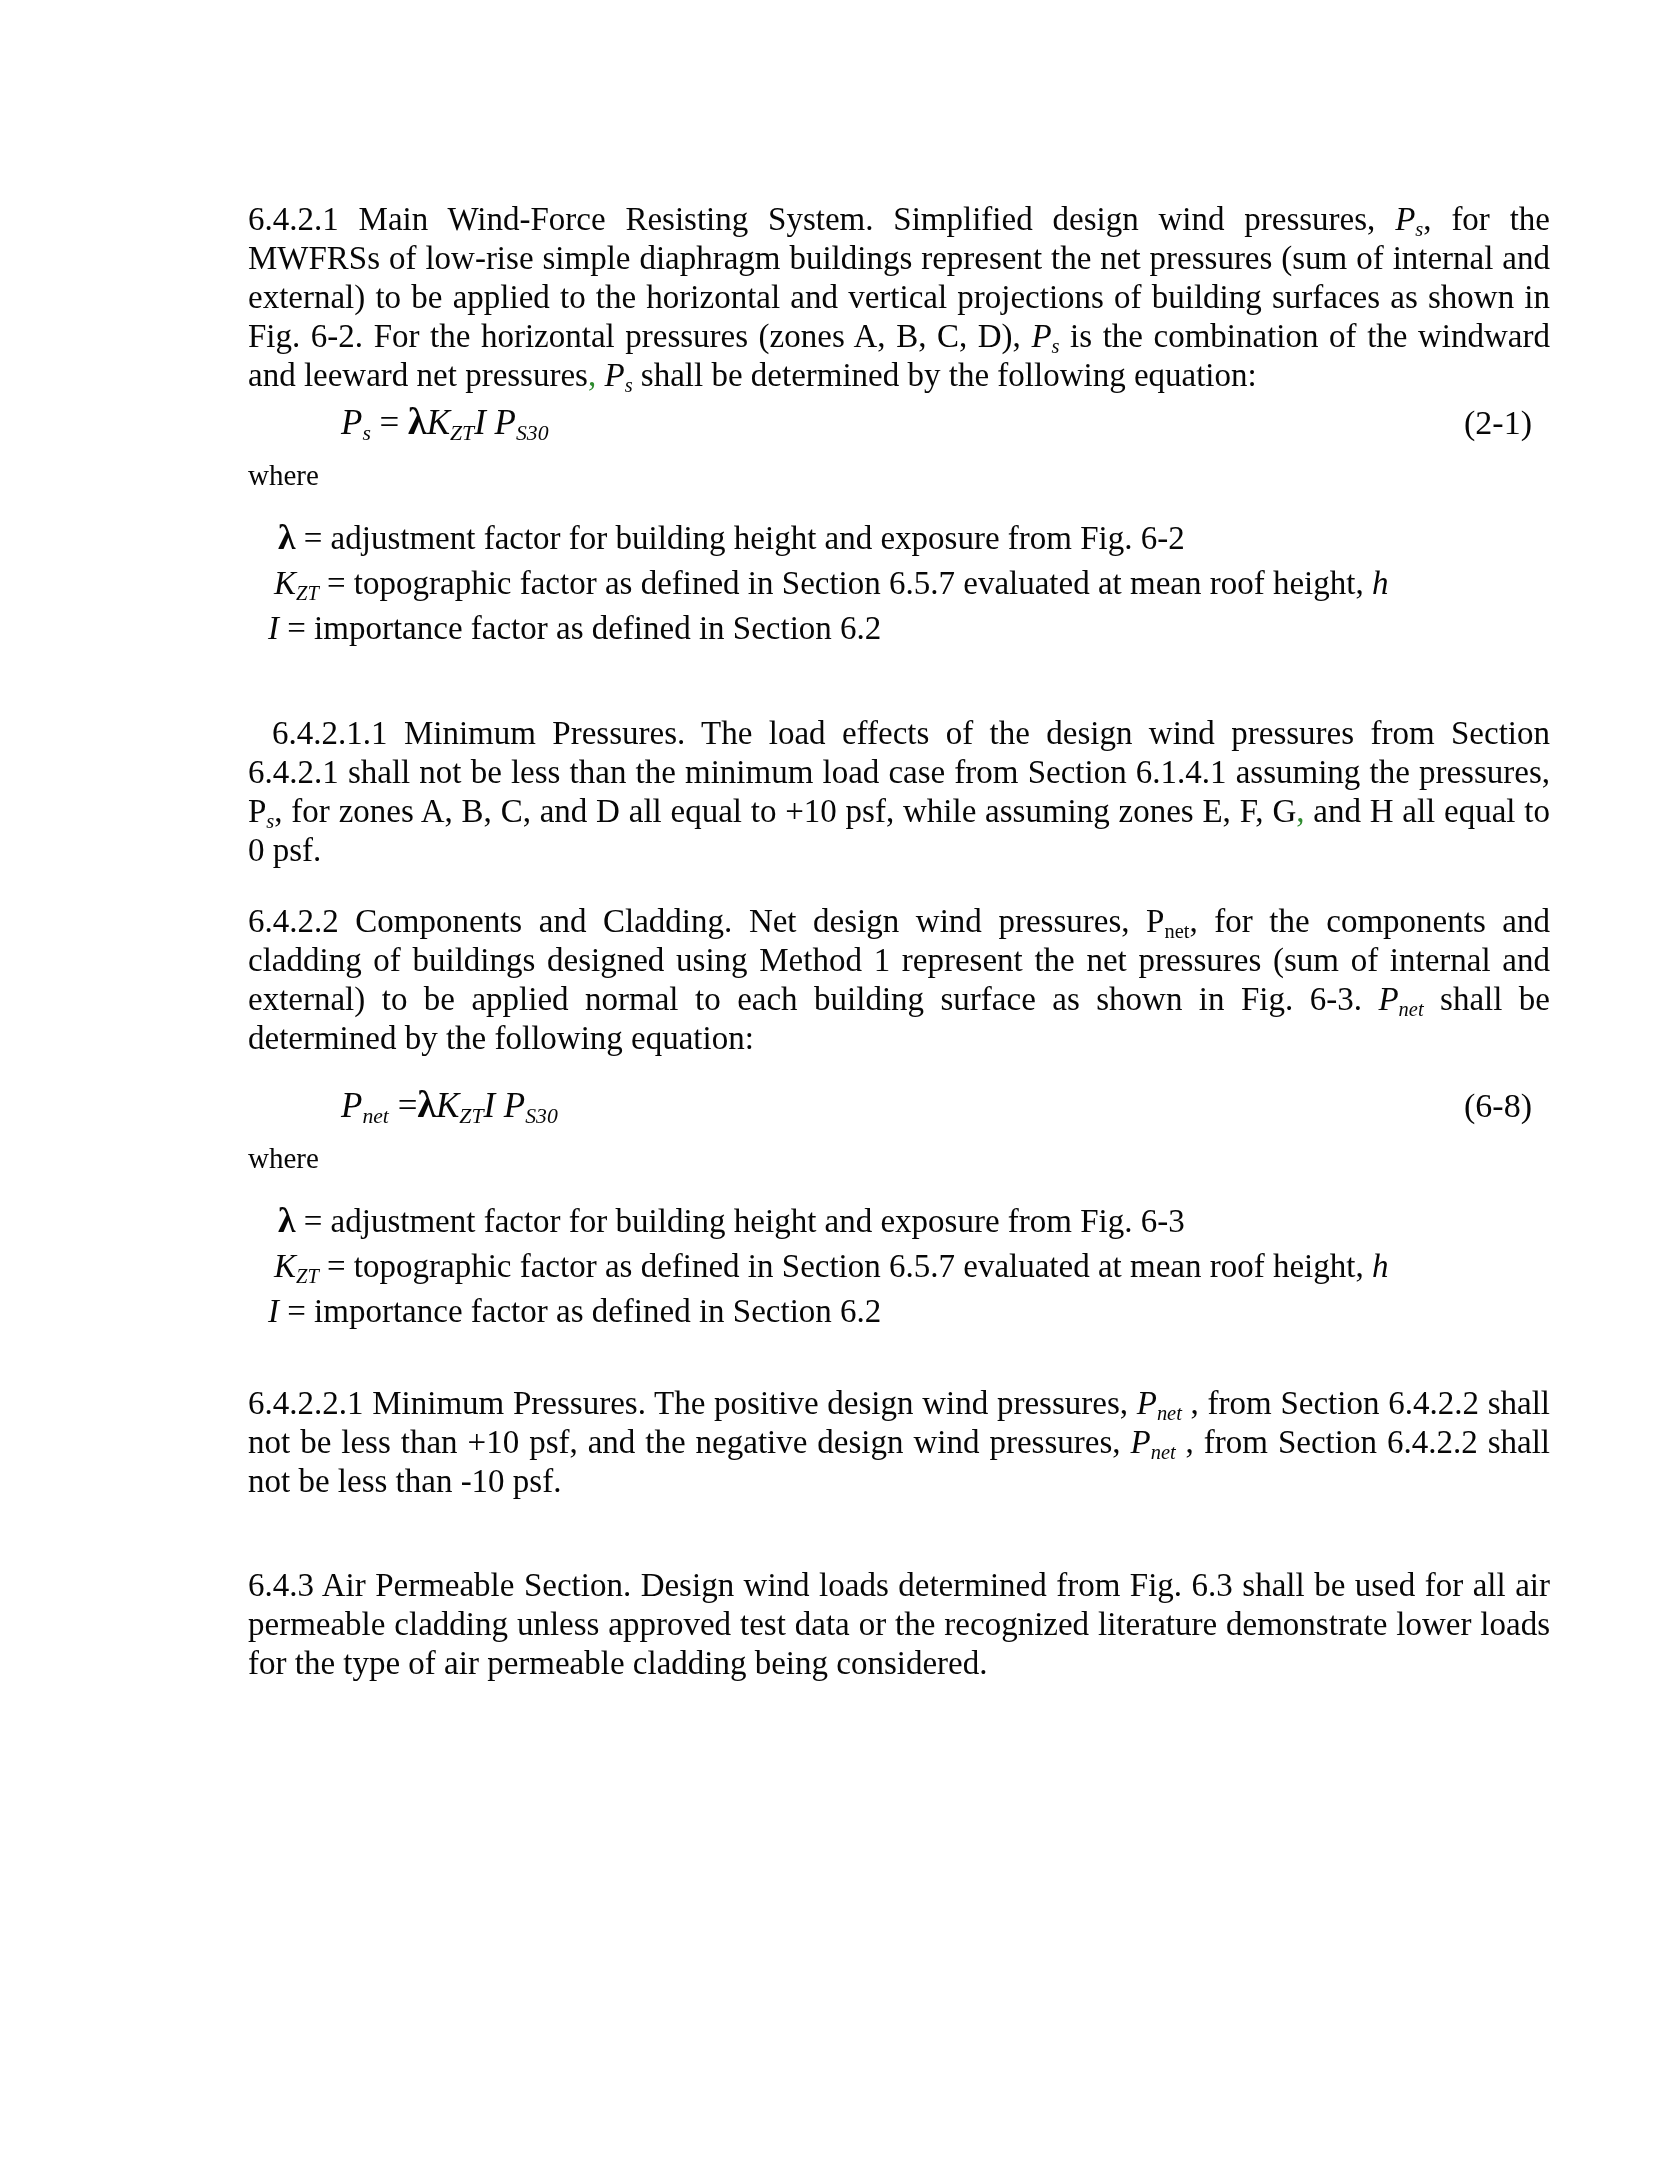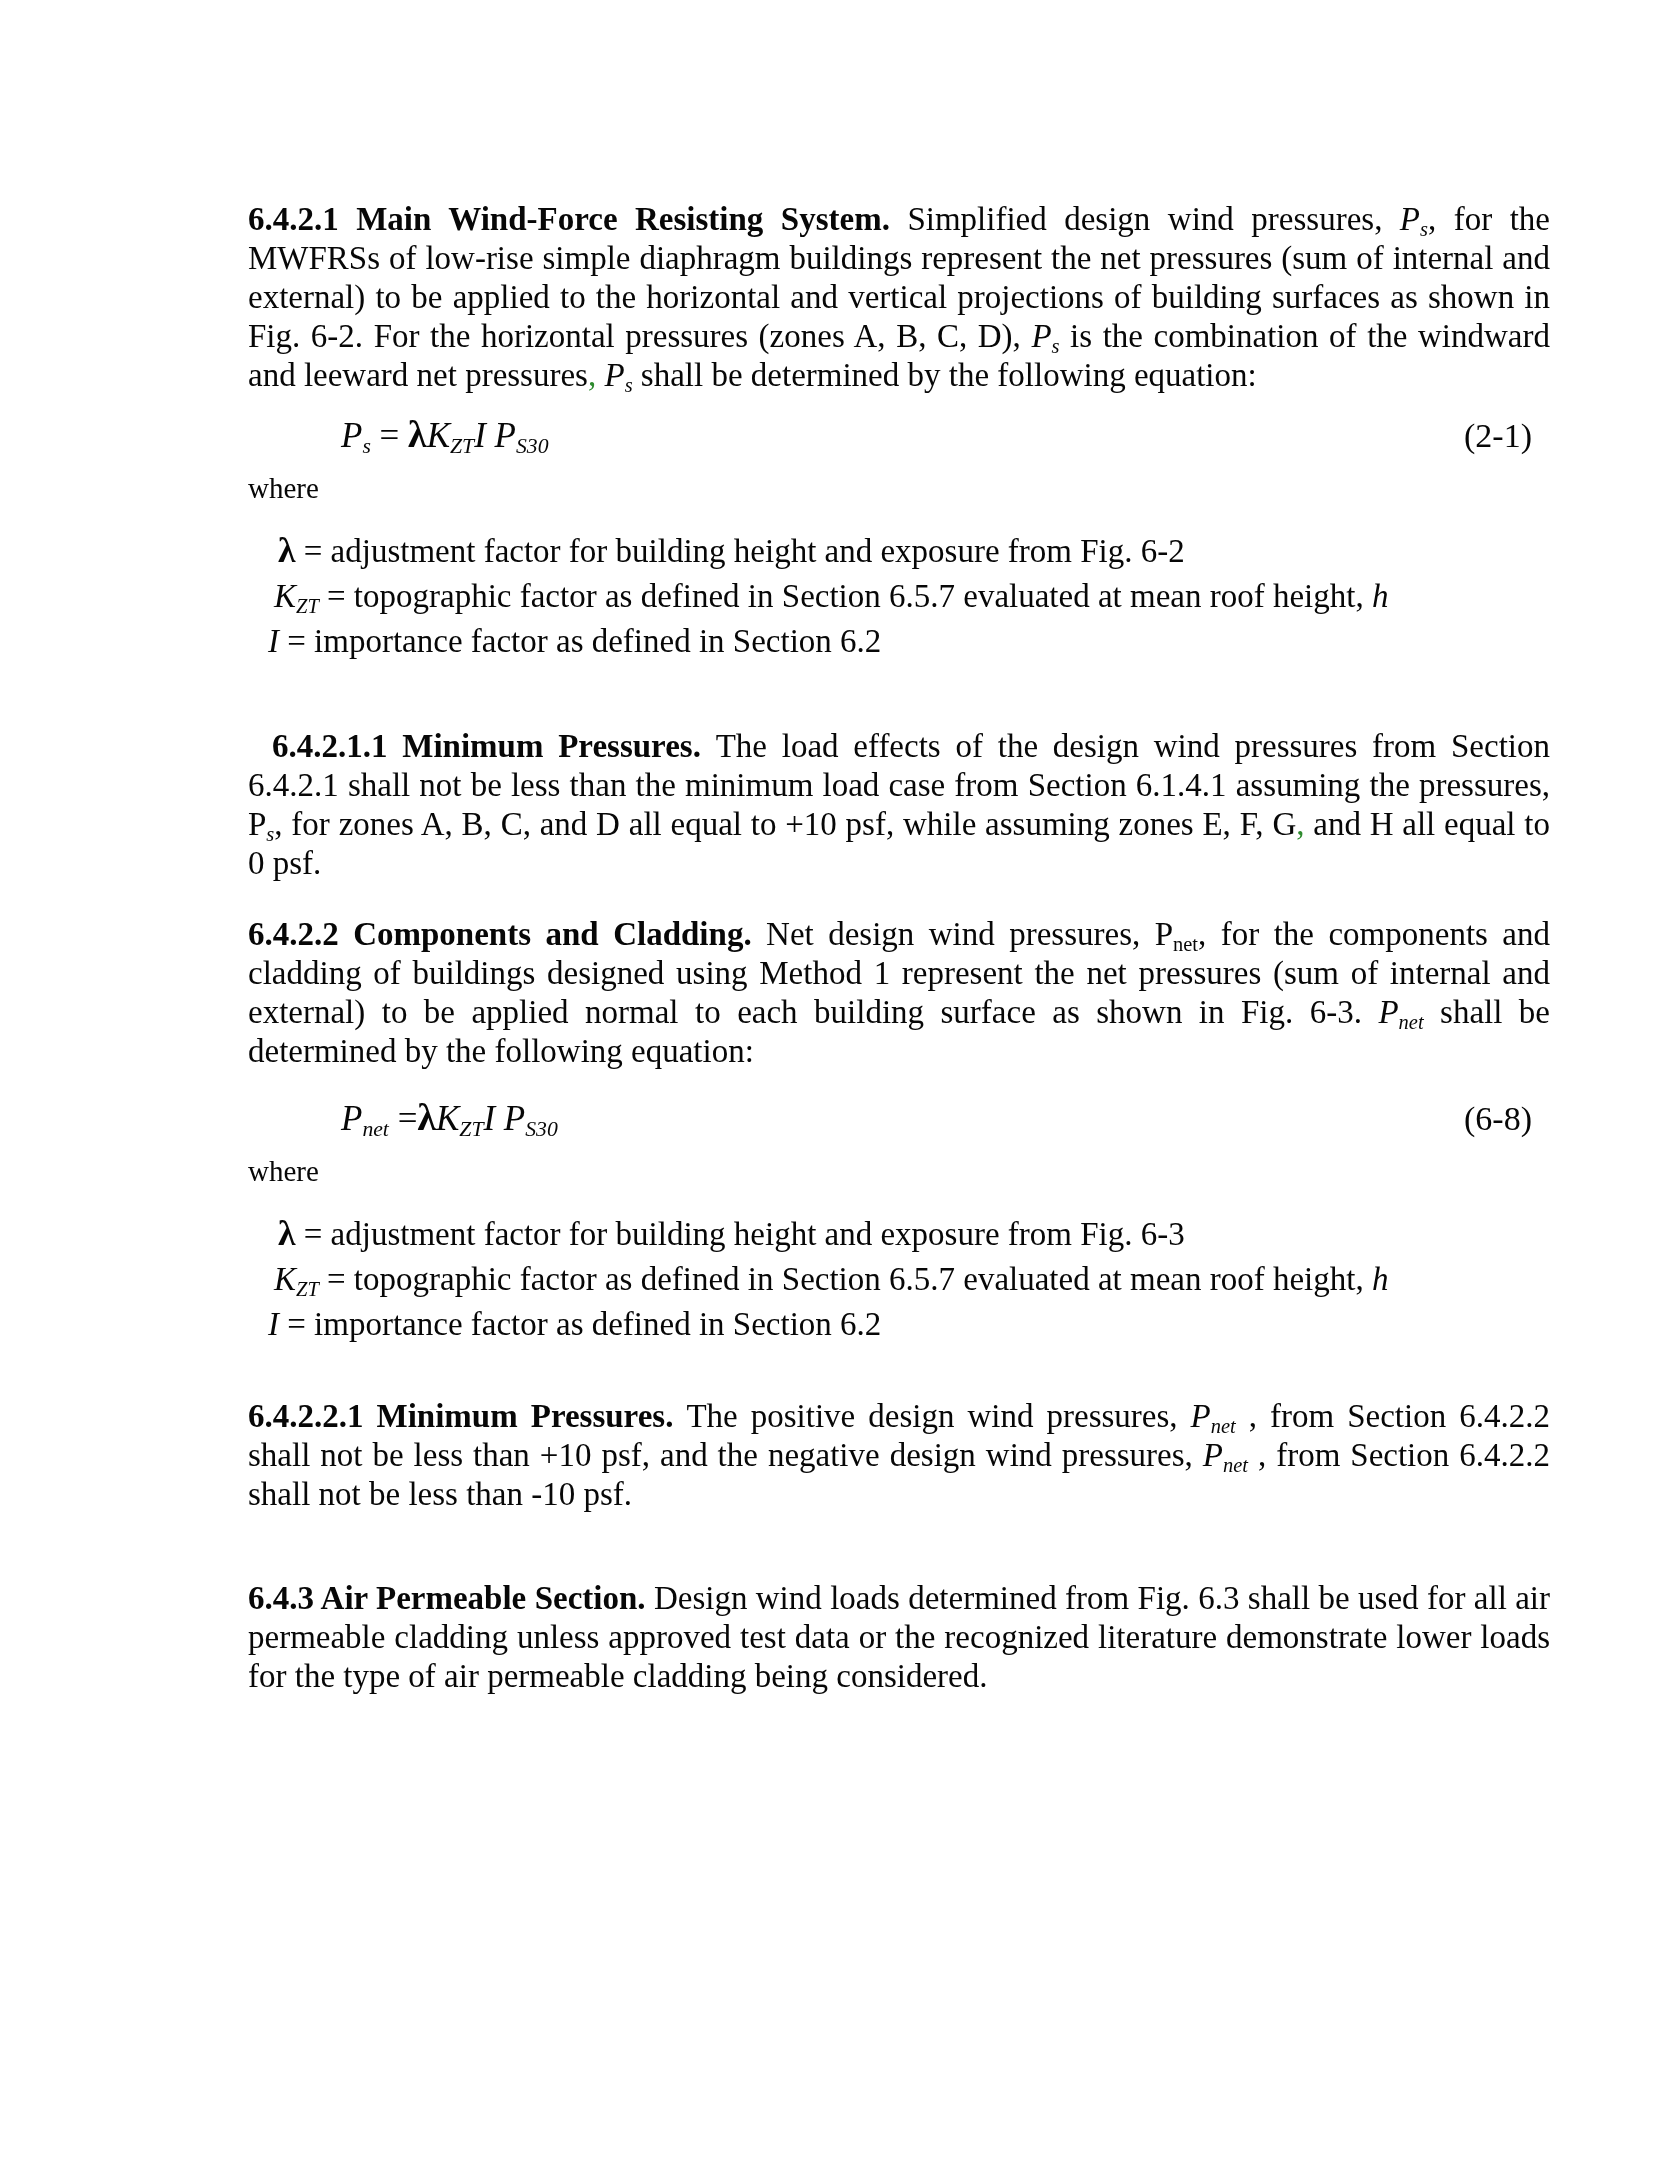--- a/index.html
+++ b/index.html
@@ -6,37 +6,37 @@
   .page{
     width:1680px;height:2174px;background:#ffffff;position:relative;
     font-family:"Liberation Serif","DejaVu Serif",serif;color:#070707;
     overflow:hidden;
   }
   .content{position:absolute;left:248px;top:200px;width:1302px;}
   .para{margin:0;font-size:33px;line-height:39px;text-align:justify;}
   .indent-first{text-indent:24px;}
   .where{margin:10px 0 0 0;font-size:29px;line-height:39px;}
   .eq-row{display:flex;justify-content:space-between;align-items:baseline;
-          margin-top:16px;font-size:35px;line-height:46px;}
+          margin-top:3px;font-size:35px;line-height:46px;}
   .eq-formula{padding-left:93px;white-space:nowrap;}
   .eq-number{padding-right:18px;font-size:34px;}
   .defs{margin-top:20px;}
   .def{font-size:33px;line-height:45px;}
   .d-lam{padding-left:30px}
   .d-k{padding-left:26px}
   .d-i{padding-left:20px}
   .d-p{padding-left:12px}
   .d-p0{padding-left:0}
   .mt-sec111{margin-top:63px}
   .mt-sec22{margin-top:32px}
   .mt-eq2{margin-top:23px}
   .mt-sec221{margin-top:50px}
   .mt-sec43{margin-top:65px}
   
-  .st-b{font-weight:bold;}
+  .st-b{font-weight:normal;}
   .st-i{font-style:italic;}
   .st-sub{font-size:0.62em;vertical-align:-0.28em;line-height:0;}
   .st-green{color:#2e8b2e;}
   .st-lam{font-weight:bold;font-size:1.08em;}
 </style>
 </head>
 <body>
 
 <div class="page">
   <div class="content">

